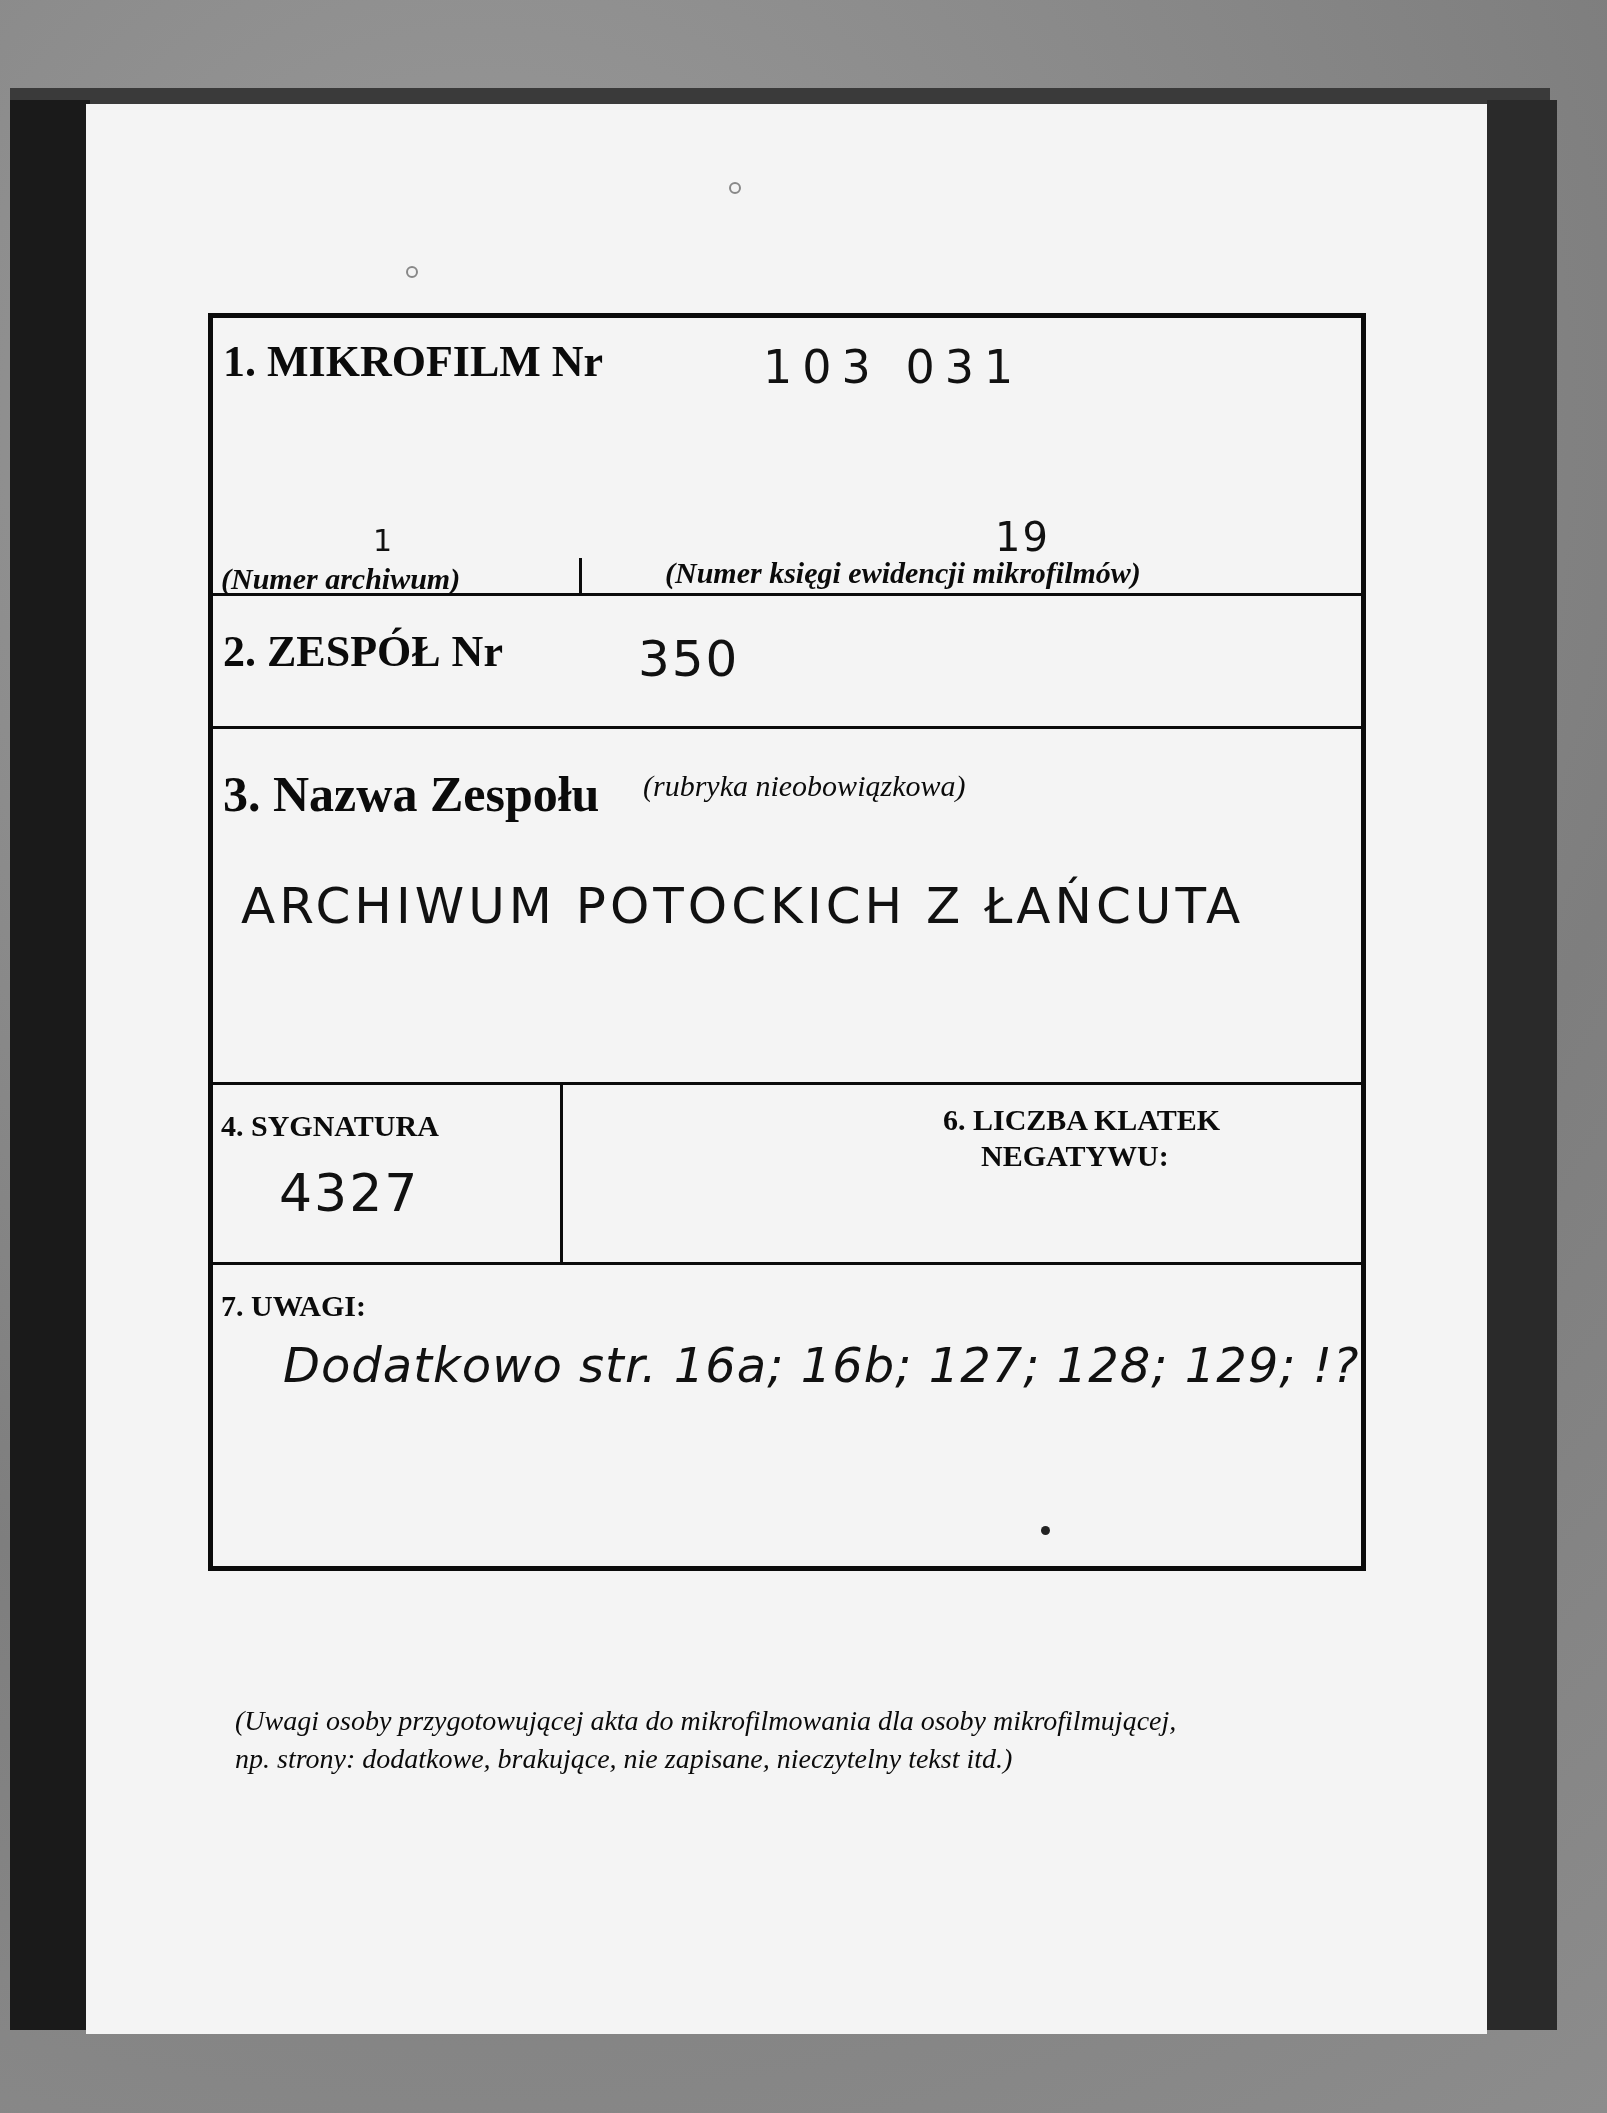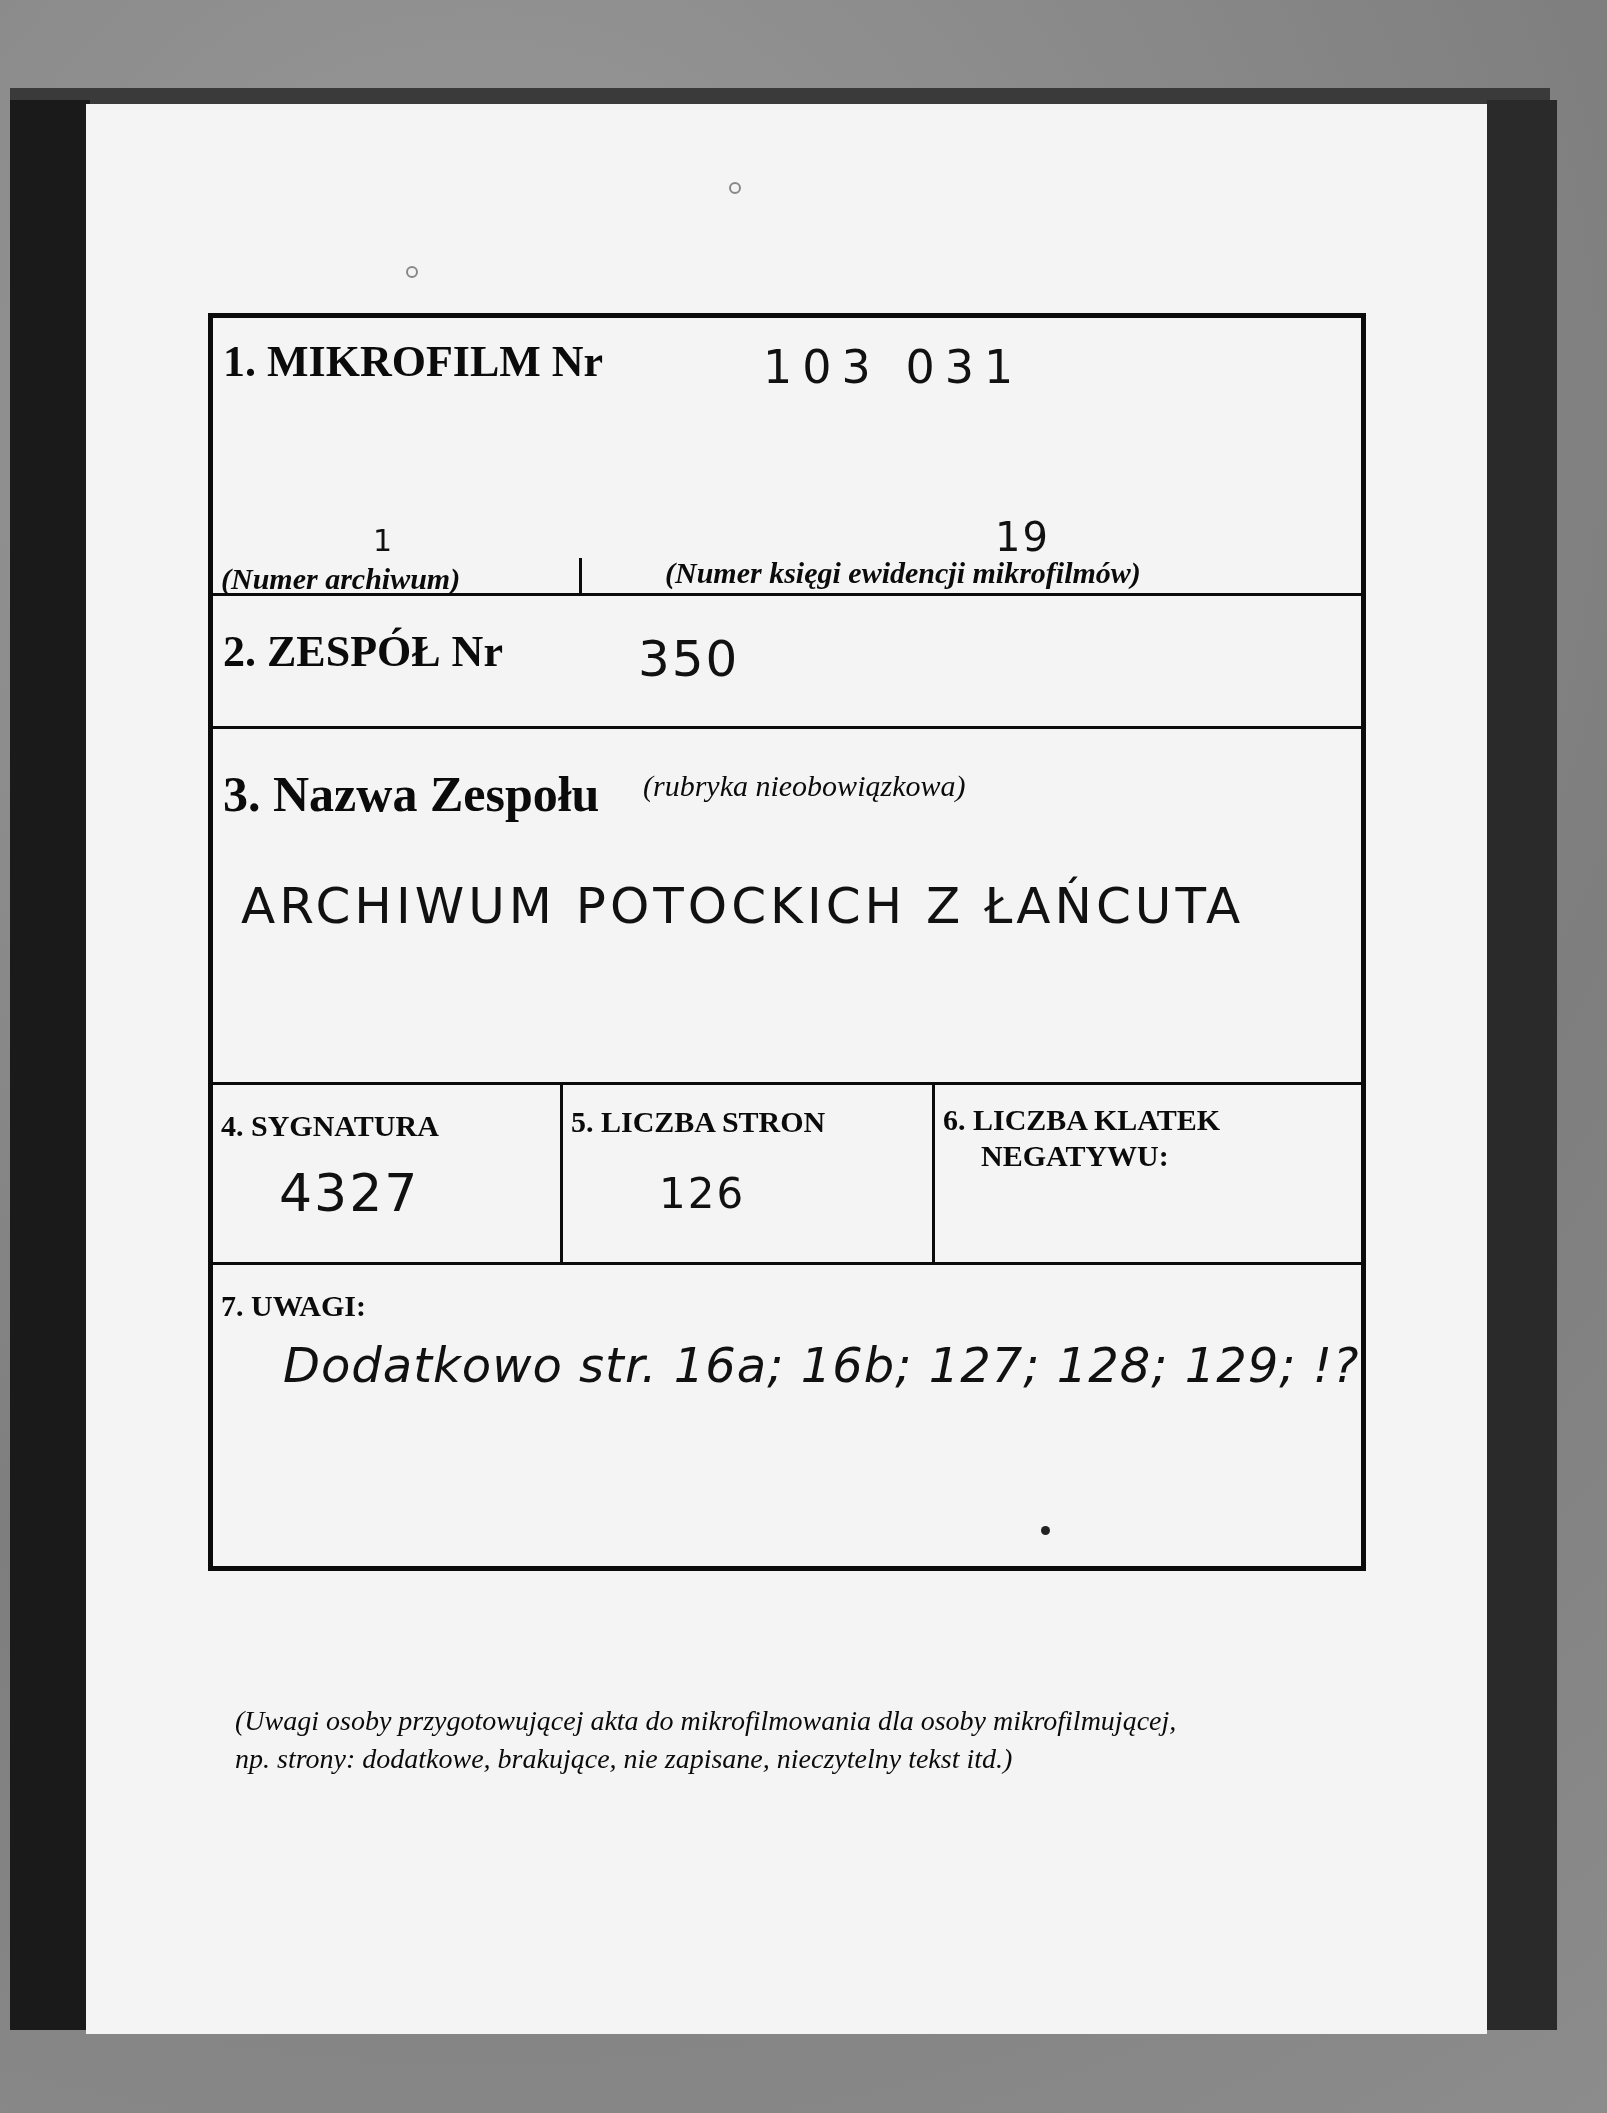--- a/index.html
+++ b/index.html
@@ -65,24 +65,20 @@
     <span class="lbl" style="left:10px;top:28px;font-size:50px;margin-top:8px;">3. Nazwa Zespołu</span>
     <span class="ital" style="left:430px;top:40px;font-size:30px;">(rubryka nieobowiązkowa)</span>
     <span class="hand" style="left:28px;top:148px;font-size:50px;letter-spacing:4px;text-align:right;">ARCHIWUM  POTOCKICH  Z ŁAŃCUTA</span>
   </div>
 
   <div class="row" style="top:767px;height:180px;">
     <div class="cell" style="left:0;width:350px;border-right:3px solid #0b0b0b;">
       <span class="lbl" style="left:8px;top:24px;font-size:30px;">4. SYGNATURA</span>
       <span class="hand" style="left:66px;top:78px;font-size:52px;">4327</span>
     </div>
-    <div class="cell" style="left:350px;width:372px;border-right:3px solid #0b0b0b;">
-      <span class="lbl" style="left:8px;top:20px;font-size:30px;">5. LICZBA  STRON</span>
-      <span class="hand" style="left:96px;top:84px;font-size:42px;">126</span>
-    </div>
     <div class="cell" style="left:722px;right:0;">
       <span class="lbl" style="left:8px;top:18px;font-size:30px;">6. LICZBA  KLATEK</span>
       <span class="lbl" style="left:46px;top:54px;font-size:30px;">NEGATYWU:</span>
       <span class="hand" style="left:46px;top:100px;font-size:40px;"></span>
     </div>
   </div>
 
   <div style="position:absolute;left:0;right:0;top:947px;bottom:0;">
     <span class="lbl" style="left:8px;top:24px;font-size:30px;">7. UWAGI:</span>
     <span class="hand" style="left:22px;top:72px;font-size:48px;font-style:italic;letter-spacing:1px;margin-left:48px;">Dodatkowo str. 16a; 16b; 127; 128; 129; !?</span>

